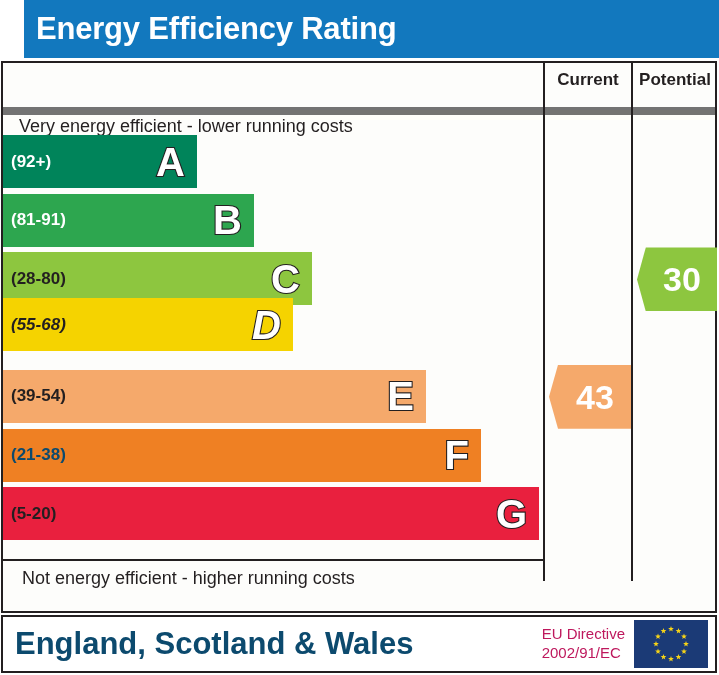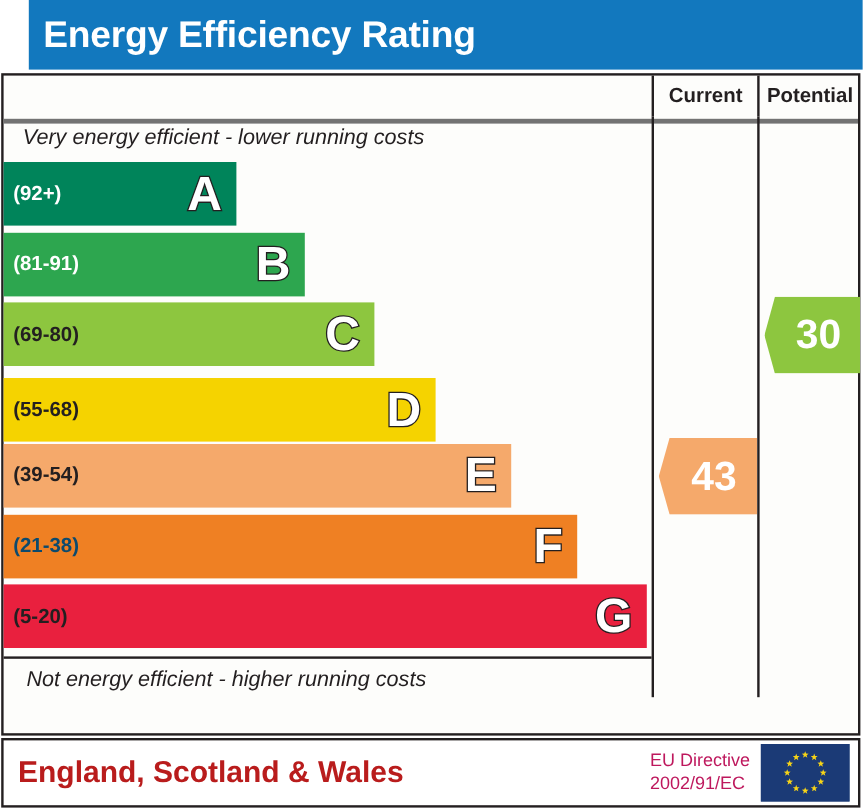--- a/index.html
+++ b/index.html
@@ -51,23 +51,23 @@
     border: 2px solid #231f20;
     background: #fdfdfb;
   }
 
   
   .col-head-row {
     position: absolute;
     left: 0;
     top: 0;
     width: 100%;
-    height: 40px;
-    box-sizing: border-box;
-    border-bottom: 4px solid #737373;
+    height: 52px;
+    box-sizing: border-box;
+    border-bottom: 8px solid #737373;
     padding-left: 24px;
   }
   .col-head {
     position: absolute;
     top: 0;
     height: 34px;
     line-height: 34px;
     text-align: center;
     font-size: 17px;
     font-weight: bold;
@@ -89,25 +89,25 @@
   .col-divider.d2 { left: 628px; }
 
   
   .caption {
     position: absolute;
     left: 0;
     width: 540px;
     height: 34px;
     line-height: 34px;
     font-size: 18px;
-    font-style: italic;
     color: #231f20;
     padding-left: 16px;
     box-sizing: border-box;
     white-space: nowrap;
+    margin-top: 12px;
   }
   .caption.top    { top: 34px; }
   .caption.bottom { top: 484px; border-top: 2px solid #231f20; height: 36px; line-height: 34px; padding-left: 19px; }
 
   
   .bands {
     position: absolute;
     left: 0;
     top: 72px;
     width: 540px;
@@ -164,23 +164,23 @@
     top: 615px;
     width: 716px;
     height: 58px;
     box-sizing: border-box;
     border: 2px solid #231f20;
     background: #ffffff;
     display: flex;
     align-items: center;
   }
   .footer-region {
-    font-size: 25px;
-    font-weight: bold;
-    color: #b91c1c;
+    font-size: 31px;
+    font-weight: bold;
+    color: #0c4a6e;
     padding-left: 12px;
     white-space: nowrap;
   }
   .footer-directive {
     position: absolute;
     right: 90px;
     top: 50%;
     transform: translateY(-50%);
     text-align: left;
     font-size: 15px;
@@ -222,24 +222,24 @@
     <div class="bands" id="bands-container">
         <div class="band" style="top: 0px; width: 194px; height: 53px; background: rgb(0, 132, 90);">
           <span class="band-range" style="color: rgb(255, 255, 255);">(92+)</span>
           <span class="band-letter">A</span>
         </div>
         <div class="band" style="top: 58.7px; width: 251px; height: 53px; background: rgb(45, 166, 79);">
           <span class="band-range" style="color: rgb(255, 255, 255);">(81-91)</span>
           <span class="band-letter">B</span>
         </div>
         <div class="band" style="top: 117.4px; width: 309px; height: 53px; background: rgb(141, 198, 63);">
-          <span class="band-range" style="color: rgb(35, 31, 32);">(69-80)</span>
+          <span class="band-range" style="color: rgb(35, 31, 32);">(28-80)</span>
           <span class="band-letter">C</span>
         </div>
-        <div class="band" style="top: 180px; width: 360px; height: 53px; background: rgb(245, 211, 0);">
+        <div class="band" style="top: 163px; width: 290px; height: 53px; background: rgb(245, 211, 0); font-style: italic;">
           <span class="band-range" style="color: rgb(35, 31, 32);">(55-68)</span>
           <span class="band-letter">D</span>
         </div>
         <div class="band" style="top: 234.8px; width: 423px; height: 53px; background: rgb(245, 169, 107);">
           <span class="band-range" style="color: rgb(35, 31, 32);">(39-54)</span>
           <span class="band-letter">E</span>
         </div>
         <div class="band" style="top: 293.5px; width: 478px; height: 53px; background: rgb(239, 128, 35);">
           <span class="band-range" style="color: #0c4a6e;">(21-38)</span>
           <span class="band-letter">F</span>

